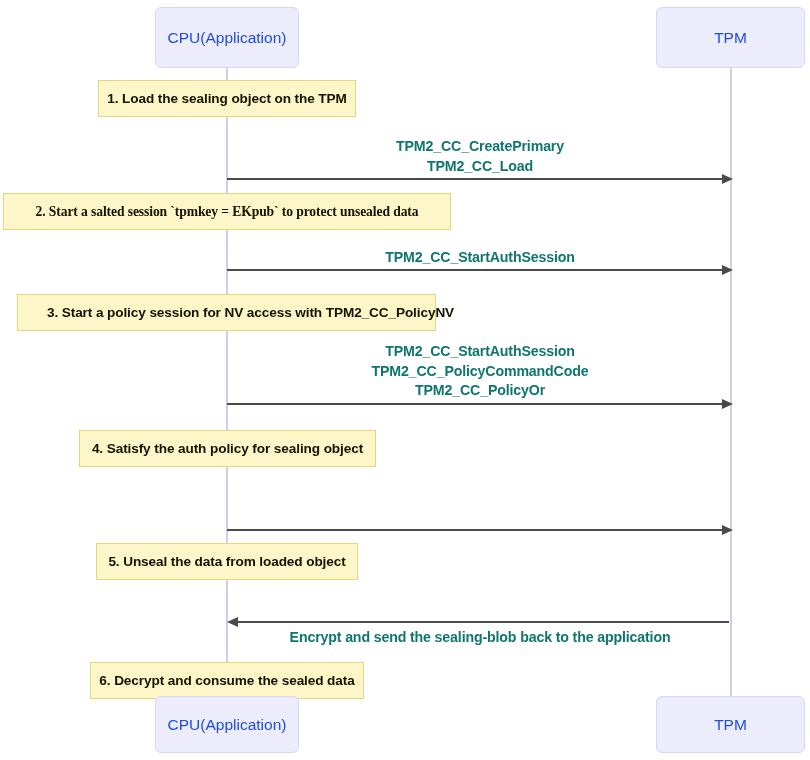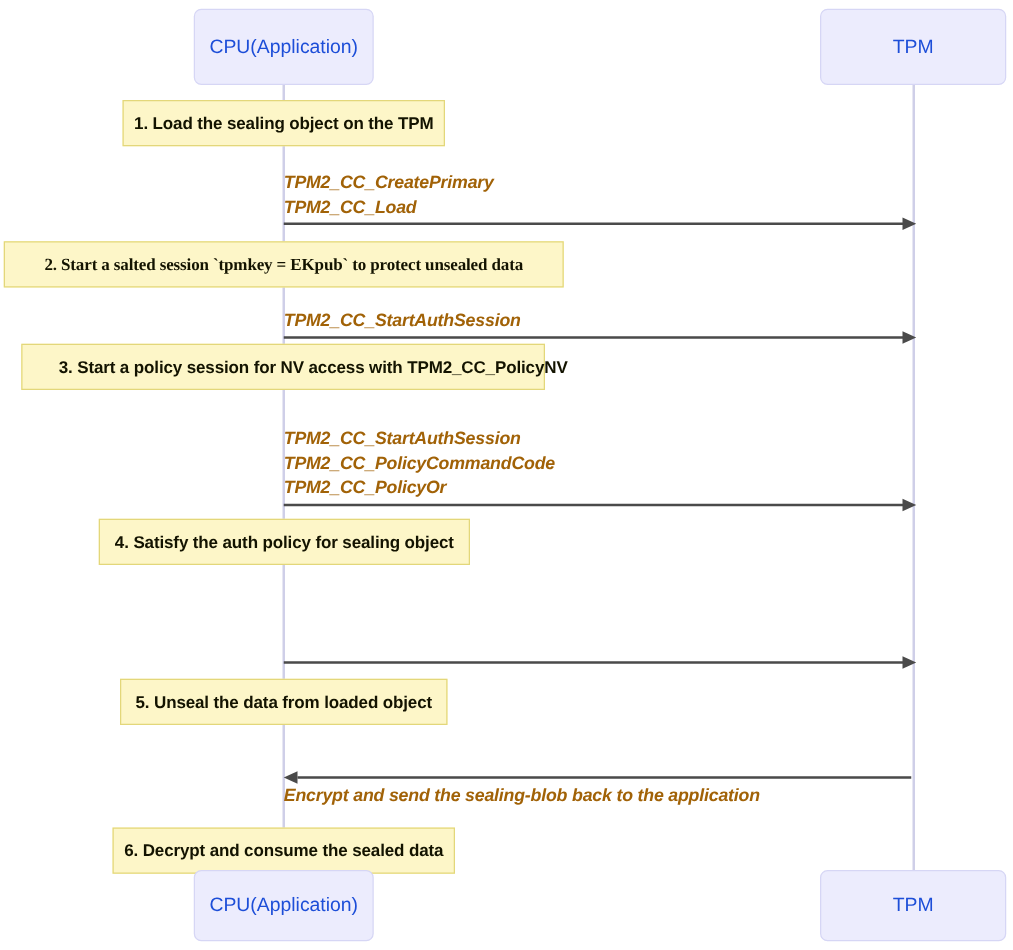--- a/index.html
+++ b/index.html
@@ -74,28 +74,27 @@
     border-bottom: 5.5px solid transparent;
   }
   .arrowhead.right {
     border-left: 11px solid #4a4a4a;
   }
   .arrowhead.left {
     border-right: 11px solid #4a4a4a;
   }
   .msg-text {
     position: absolute;
-    text-align: left;
+    text-align: center;
     font-size: 14.2px;
     font-weight: bold;
-    color: #a16207;
+    color: #0f766e;
     line-height: 19.5px;
     white-space: pre;
     letter-spacing: -0.15px;
-    font-style: italic;
   }
 </style>
 </head>
 <body>
 
 <div id="diagram">
 
   <div class="lifeline" style="left:226px; top:68px; height:630px;"></div>
   <div class="lifeline" style="left:730px; top:68px; height:630px;"></div>
 
@@ -116,31 +115,31 @@
   <div class="arrowhead right" style="left:722px; top:173.5px;"></div>
 
   <div class="note" style="left:3px; top:193px; width:448px; height:37px;font-family:Liberation Serif, serif;">
     <span class="note-label">2. Start a salted session `tpmkey = EKpub` to protect unsealed data</span>
   </div>
 
   <div class="msg-text" style="left:227px; top:248px; width:506px;">TPM2_CC_StartAuthSession</div>
   <div class="msg-line" style="left:227px; top:269px; width:502px;"></div>
   <div class="arrowhead right" style="left:722px; top:264.5px;"></div>
 
-  <div class="note" style="left:17px; top:275px; width:419px; height:37px;padding-left:48px;">
+  <div class="note" style="left:17px; top:294px; width:419px; height:37px;padding-left:48px;">
     <span class="note-label">3. Start a policy session for NV access with TPM2_CC_PolicyNV</span>
   </div>
 
   <div class="msg-text" style="left:227px; top:342px; width:506px;">TPM2_CC_StartAuthSession
 TPM2_CC_PolicyCommandCode
 TPM2_CC_PolicyOr</div>
   <div class="msg-line" style="left:227px; top:403px; width:502px;"></div>
   <div class="arrowhead right" style="left:722px; top:398.5px;"></div>
 
-  <div class="note" style="left:79px; top:415px; width:297px; height:37px;">
+  <div class="note" style="left:79px; top:430px; width:297px; height:37px;">
     <span class="note-label">4. Satisfy the auth policy for sealing object</span>
   </div>
 
   <div class="msg-line" style="left:227px; top:529px; width:502px;"></div>
   <div class="arrowhead right" style="left:722px; top:524.5px;"></div>
 
   <div class="note" style="left:96px; top:543px; width:262px; height:37px;">
     <span class="note-label">5. Unseal the data from loaded object</span>
   </div>
 

